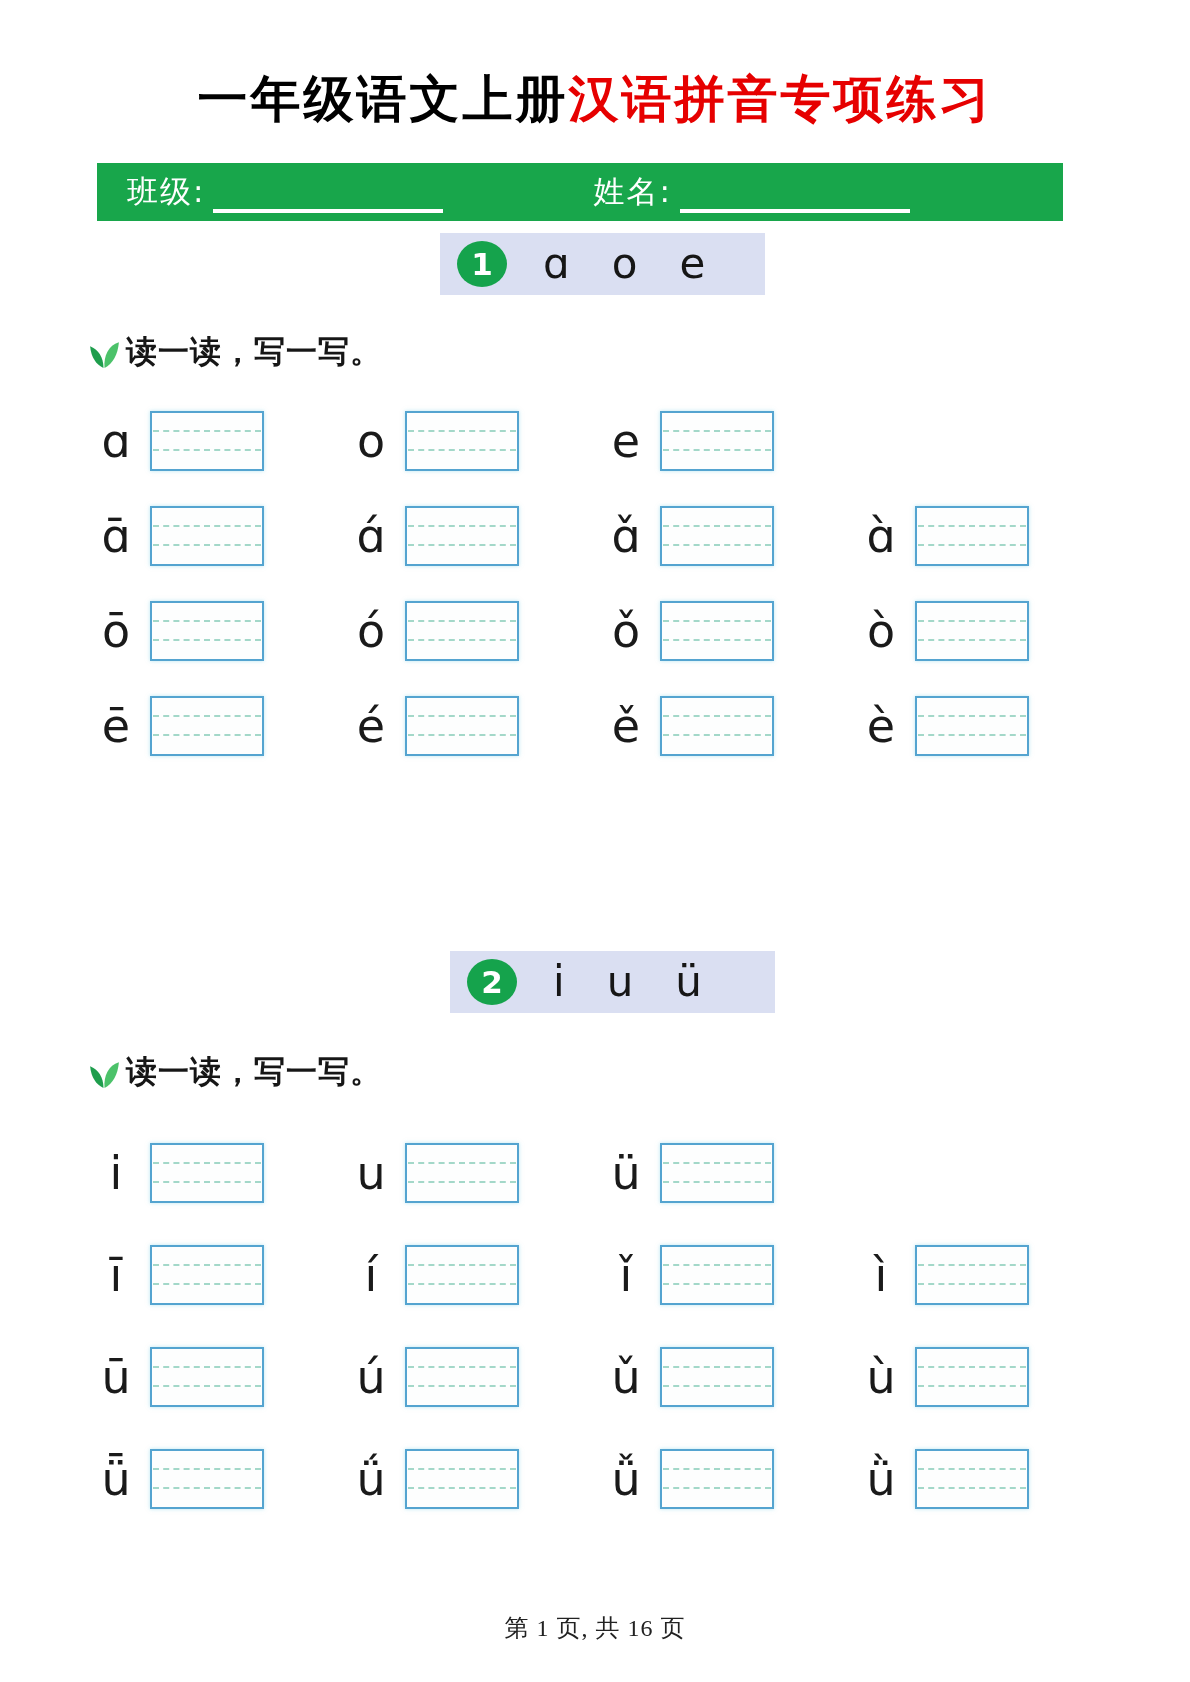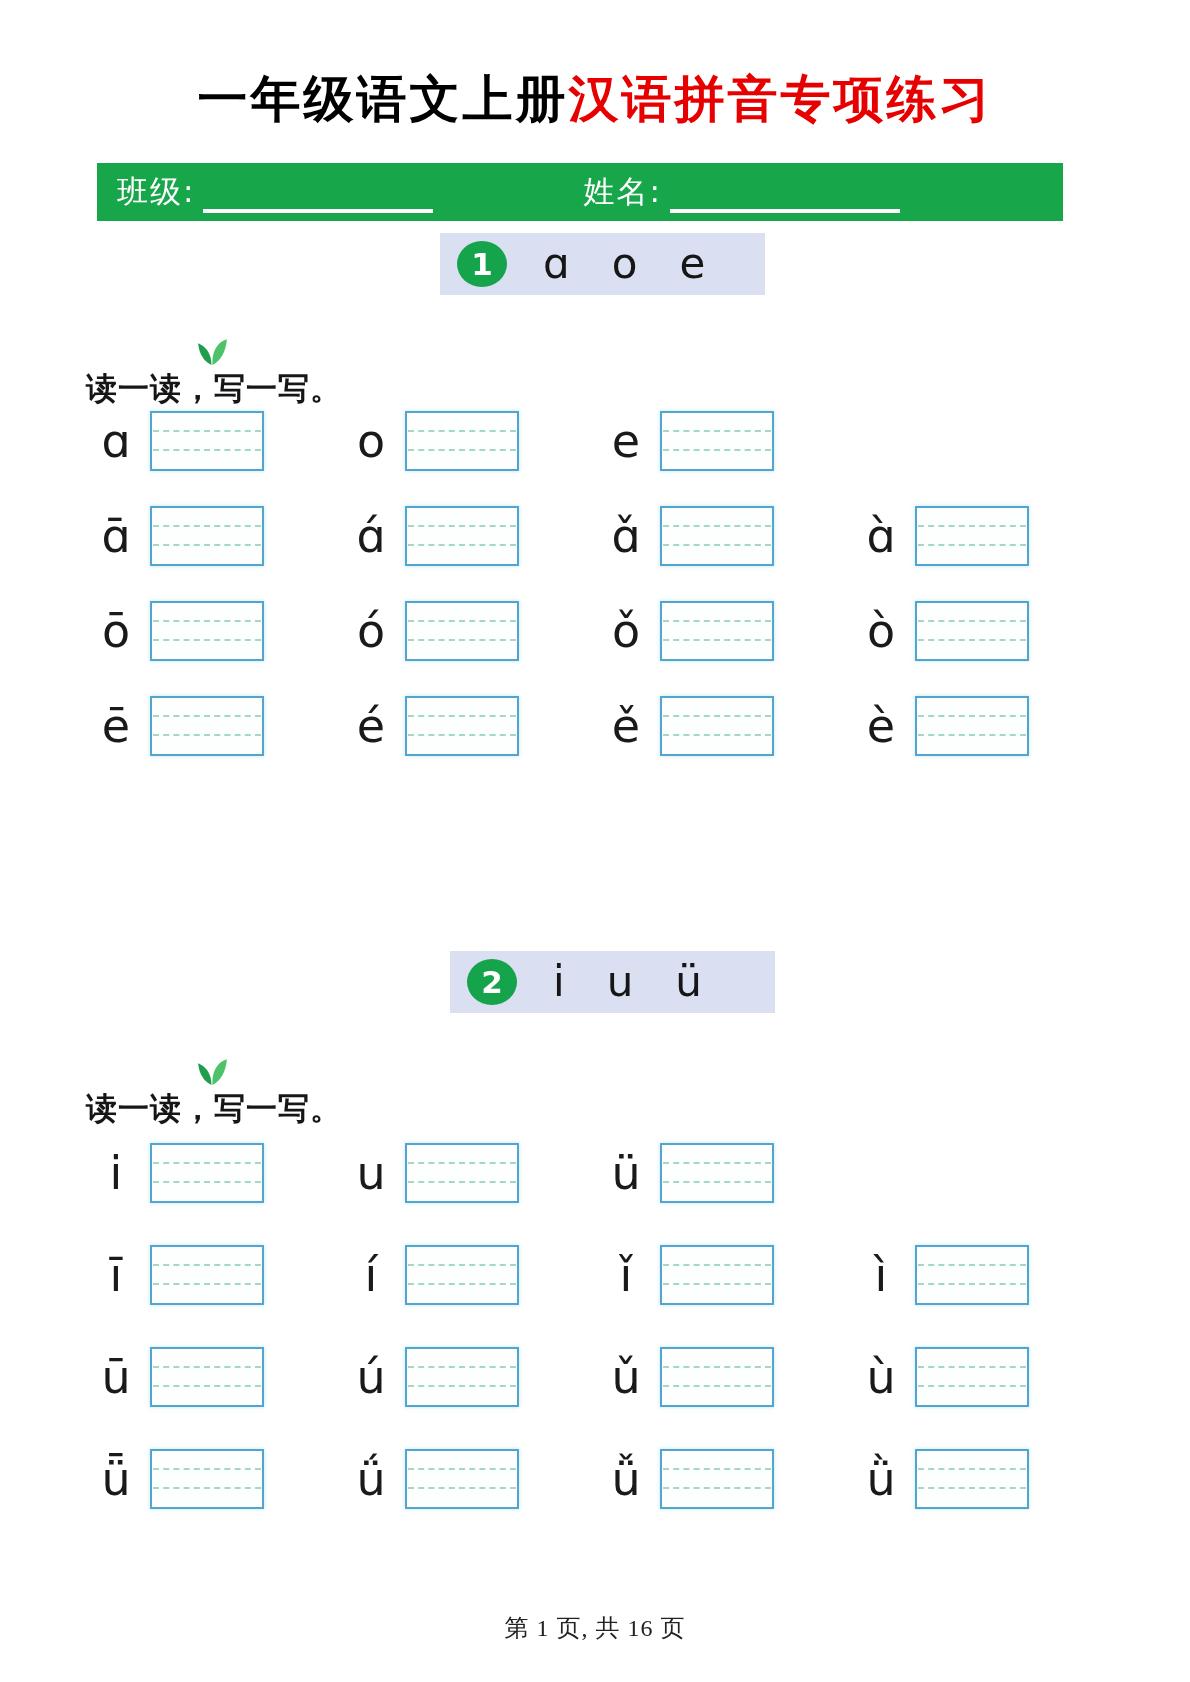--- a/index.html
+++ b/index.html
@@ -27,21 +27,21 @@
     color: #000;
     white-space: nowrap;
   }
   .t-red { color: var(--title-red); margin-top: 44px; }
 
   .greenbar {
     position: absolute; top: 163px; left: 97px;
     width: 966px; height: 58px;
     background: var(--bar-green);
     display: flex; align-items: center;
-    padding: 0 20px;
+    padding: 0 30px;
   }
   .gb-label { color: #fff; font-size: 31px; letter-spacing: 2px; white-space: nowrap; }
   .gb-line { width: 230px; height: 42px; border-bottom: 4px solid #fff; margin-left: 8px; }
   .gb-name { margin-left: 150px; }
 
   .sec-header {
     position: absolute; width: 325px; height: 62px;
     background: var(--section-box-bg);
     display: flex; align-items: center;
     padding-left: 17px;
@@ -54,21 +54,21 @@
     font-size: 31px; font-weight: 700;
     display: flex; align-items: center; justify-content: center;
     flex: none;
   }
   .sec-letters { display: flex; gap: 42px; margin-left: 36px; font-size: 42px; line-height: 1; color: var(--text-black); }
 
   .instr {
     position: absolute; left: 86px;
     display: flex; align-items: center;
     font-size: 31px; font-weight: 700; color: var(--text-black);
-    letter-spacing: 1px; white-space: nowrap; flex-direction: column;
+    letter-spacing: 1px; white-space: nowrap;
   }
   .i1 { top: 331px; }
   .i2 { top: 1051px; }
   .sprout { width: 37px; height: 37px; margin-right: 3px; flex: none; }
 
   .grid { position: absolute; left: 92px; }
   .g1 { top: 410px; }
   .g2 { top: 1142px; }
   .row { display: grid; grid-template-columns: repeat(4, 255px); }
   .g1 .row { margin-bottom: 33px; }

